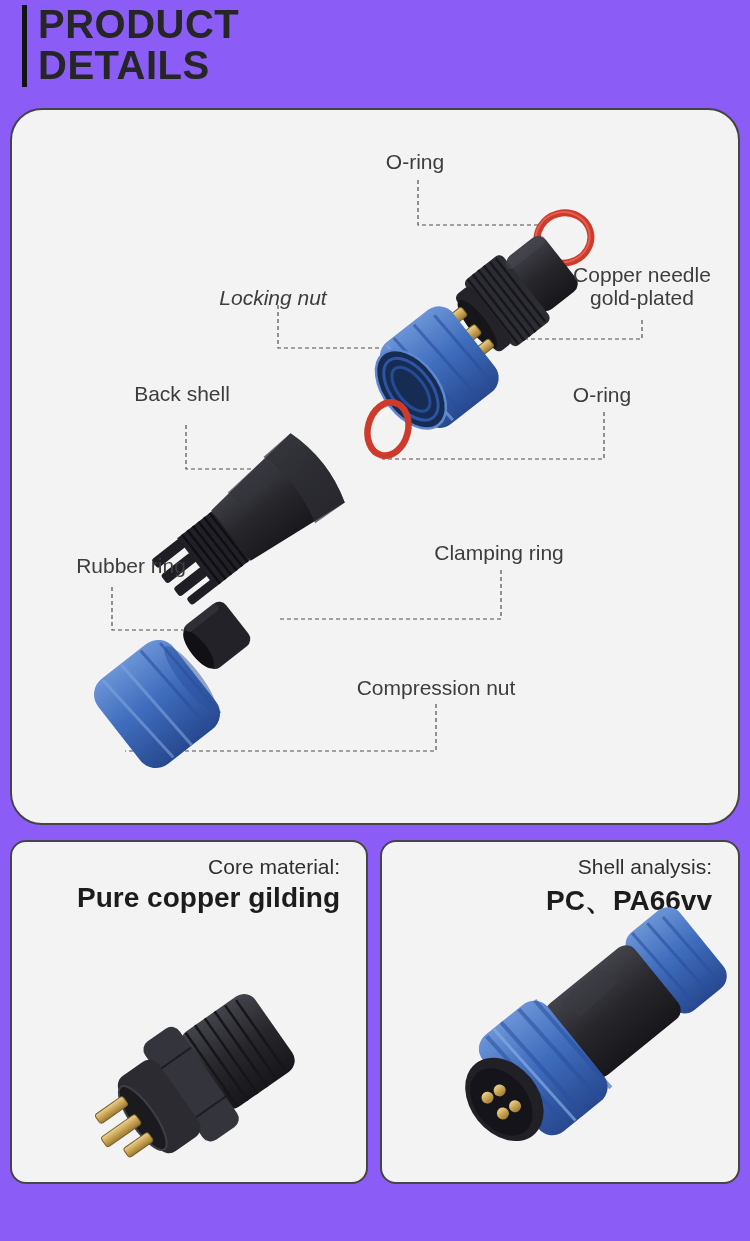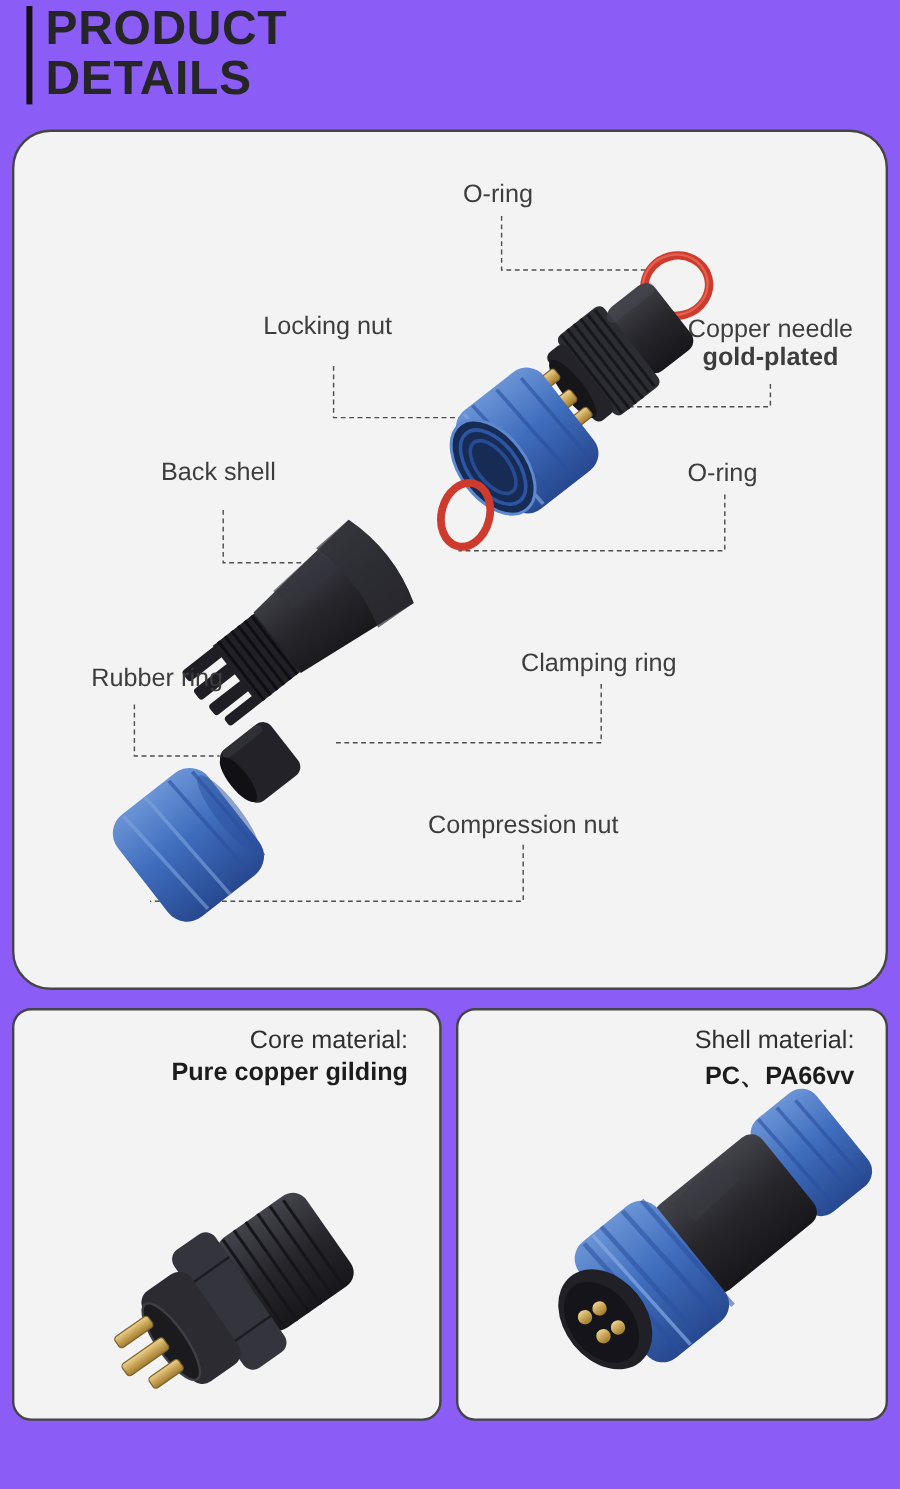--- a/index.html
+++ b/index.html
@@ -18,21 +18,21 @@
   #main-panel .diagram{position:absolute;left:0;top:0;}
 
   .lbl{position:absolute;font-size:21px;color:#3d3d3d;white-space:nowrap;transform:translateX(-50%);}
   .lbl.two-line{text-align:center;line-height:23px;}
   .caption{position:absolute;right:28px;top:653px;font-size:23px;color:#3a3a3a;}
 
   .card{top:840px;height:344px;border-radius:16px;}
   #card-core{left:10px;width:358px;}
   #card-shell{left:380px;width:360px;}
   .card-label{position:absolute;right:26px;top:13px;font-size:21px;color:#2f2f2f;}
-  .card-value{position:absolute;right:26px;top:40px;font-size:21px;font-weight:700;color:#1c1c1c;}
+  .card-value{position:absolute;right:26px;top:40px;font-size:28px;font-weight:700;color:#1c1c1c;}
   .card svg{position:absolute;left:0;top:0;}
 </style>
 </head>
 <body>
 
 <div class="page">
 
   <div class="accent-bar"></div>
   <h1 class="title" style="margin:0;">
     <span>PRODUCT</span>
@@ -126,24 +126,24 @@
 
       <g transform="translate(145,594) rotate(-38)">
         <rect x="-48" y="-54" width="96" height="108" rx="20" fill="url(#blueG)"></rect>
         <path d="M-28 -52 L-20 52 M-4 -54 L2 54" stroke="#7da3e0" stroke-width="3" opacity=".6" fill="none"></path>
         <path d="M20 -52 L26 52 M40 -46 L44 46" stroke="#2a4f9e" stroke-width="3" opacity=".6" fill="none"></path>
         <ellipse cx="42" cy="0" rx="10" ry="40" fill="#2a4f9e" opacity=".5"></ellipse>
       </g>
     </svg>
 
     <div class="lbl" style="left:403px;top:40px;">O-ring</div>
-    <div class="lbl" style="left:261px;top:150px;">Locking nut</div>
+    <div class="lbl" style="left:261px;top:176px;font-style:italic;">Locking nut</div>
     <div class="lbl two-line" style="left:630px;top:153px;">
       <span style="display:block;">Copper needle</span>
-      <span style="display:block;font-weight:bold;">gold-plated</span>
+      <span style="display:block;">gold-plated</span>
     </div>
     <div class="lbl" style="left:170px;top:272px;">Back shell</div>
     <div class="lbl" style="left:590px;top:273px;">O-ring</div>
     <div class="lbl" style="left:100px;top:444px;margin-left:19px;">Rubber ring</div>
     <div class="lbl" style="left:487px;top:431px;">Clamping ring</div>
     <div class="lbl" style="left:424px;top:566px;text-align:center;">Compression nut</div>
 
   </section>
 
   <section class="panel card" id="card-core">
@@ -161,21 +161,21 @@
         <g fill="url(#goldG)" stroke="#7c6127" stroke-width="1">
           <rect x="-92" y="-30" width="34" height="11" rx="3"></rect>
           <rect x="-100" y="-8" width="42" height="12" rx="3"></rect>
           <rect x="-88" y="14" width="30" height="11" rx="3"></rect>
         </g>
       </g>
     </svg>
   </section>
 
   <section class="panel card" id="card-shell">
-    <div class="card-label">Shell material:</div>
+    <div class="card-label">Shell analysis:</div>
     <div class="card-value">PC、PA66vv</div>
     <svg width="356" height="374" viewBox="0 0 356 374">
       <g transform="translate(197,197) rotate(-39)">
         <rect x="92" y="-50" width="66" height="100" rx="16" fill="url(#blueG)"></rect>
         <path d="M108 -49 L112 49 M126 -47 L130 47 M142 -42 L145 42" stroke="#2a4f9e" stroke-width="3" opacity=".6" fill="none"></path>
         <rect x="-12" y="-46" width="112" height="92" rx="12" fill="url(#blackG)"></rect>
         <polygon points="8,-40 60,-44 66,-20 14,-16" fill="#3a3a42" opacity=".5"></polygon>
         <rect x="-88" y="-62" width="84" height="124" rx="18" fill="url(#blueG)"></rect>
         <path d="M-70 -60 L-64 60 M-50 -62 L-44 62 M-28 -61 L-22 61 M-10 -58 L-6 58" stroke="#2a4f9e" stroke-width="4" opacity=".55" fill="none"></path>
         <path d="M-60 -61 L-54 61" stroke="#84a9e4" stroke-width="3" opacity=".7" fill="none"></path>

